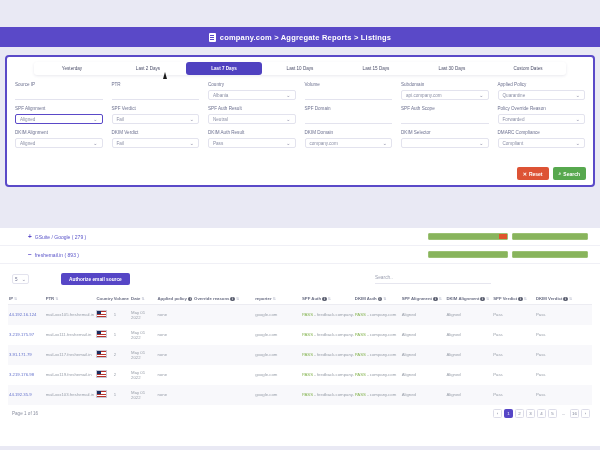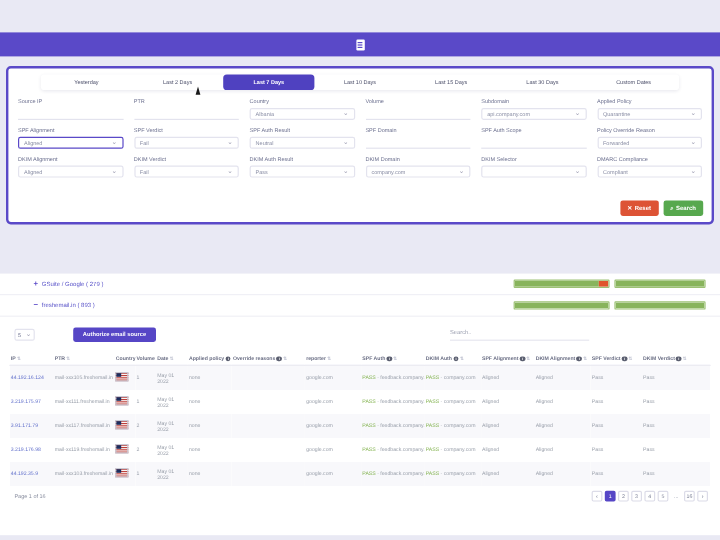--- a/index.html
+++ b/index.html
@@ -72,20 +72,21 @@
   .pbtn{min-width:9px;height:9px;border:1px solid #dcdce8;border-radius:1.5px;font-size:4.4px;color:#7a7f95;
         display:flex;align-items:center;justify-content:center;background:#fff;padding:0 1px;box-sizing:border-box}
   .pbtn.active{background:#5646c6;color:#fff;border-color:#5646c6}
   .pbtn.ellipsis{border:none;background:transparent}
 </style>
 </head>
 <body>
 
 <div class="topbar">
   <span class="doc-icon"></span>
+  <span>company.com &gt; Aggregate Reports &gt; Listings</span>
 </div>
 
 <div class="card">
   <div class="tabs" id="tabs">
       <div class="tab">Yesterday</div>
       <div class="tab">Last 2 Days</div>
       <div class="tab active">Last 7 Days</div>
       <div class="tab">Last 10 Days</div>
       <div class="tab">Last 15 Days</div>
       <div class="tab">Last 30 Days</div>

